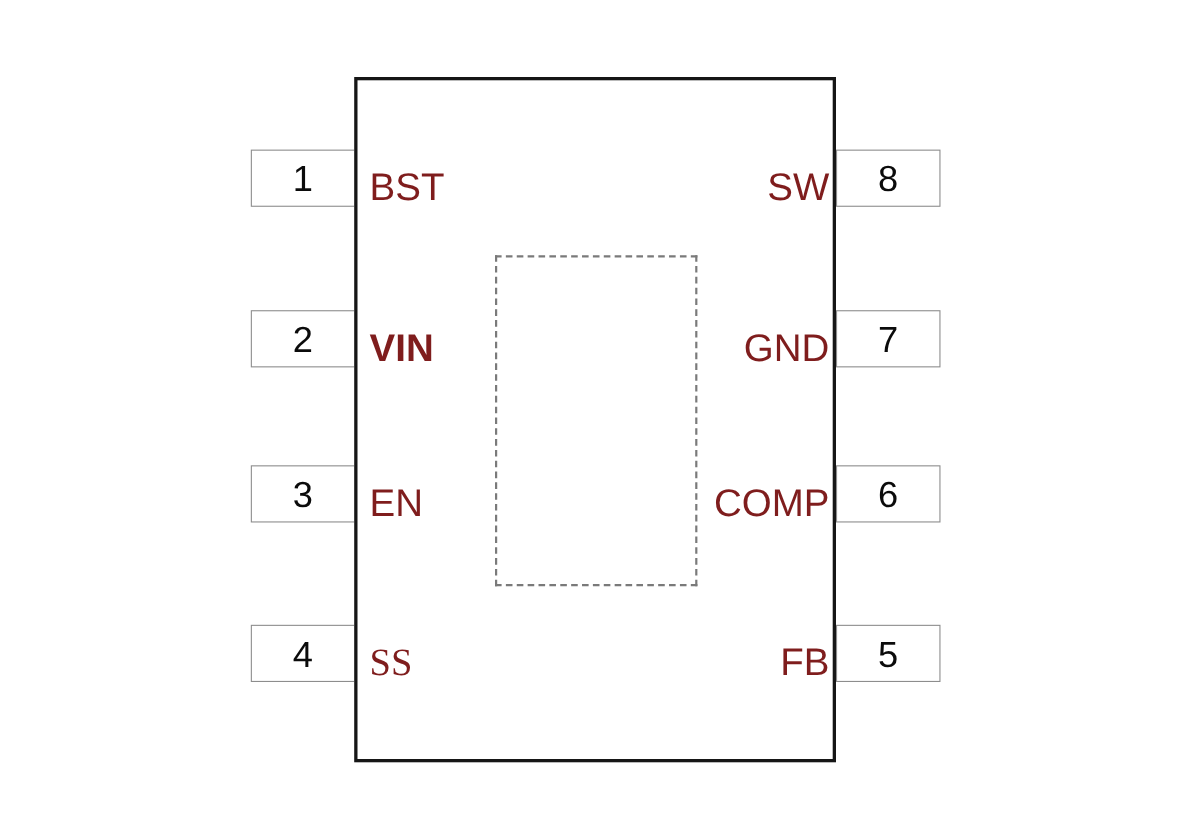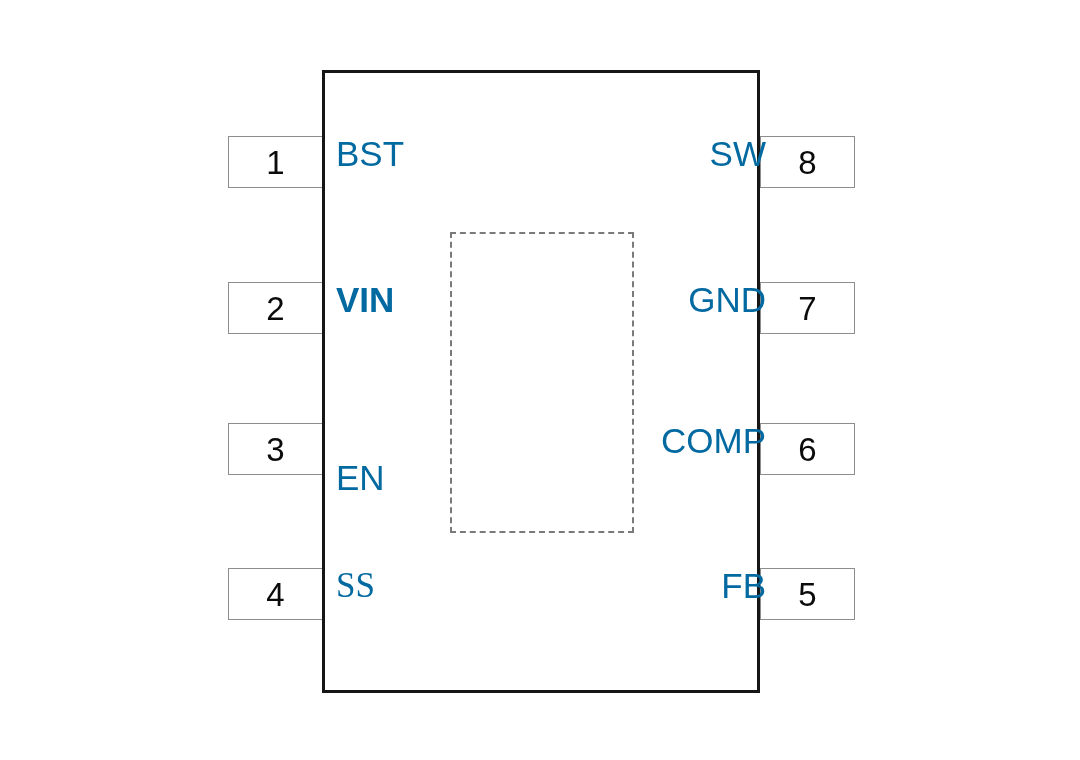--- a/index.html
+++ b/index.html
@@ -72,34 +72,34 @@
     line-height: 1;
     color: #0b0b0b;
     letter-spacing: 0.2px;
   }
 
   
   .pin-label {
     position: absolute;
     height: 52px;
     display: flex;
-    align-items: flex-start;
+    align-items: flex-end;
     z-index: 5;
     font-family: "Liberation Sans", sans-serif;
     font-size: 35px;
     line-height: 1;
-    color: #0369a1;
+    color: #7f1d1d;
     white-space: nowrap;
   }
   .pin-label.left {
     left: 336px;
     justify-content: flex-start;
   }
   .pin-label.right {
-    right: 314px;          
+    right: 326px;          
     justify-content: flex-end;
   }
 </style>
 </head>
 <body>
 
 <div id="diagram-stage">
 
   <div class="pin-box left" style="top:136px;">
     <span class="pin-number">1</span>
@@ -130,21 +130,21 @@
   <div class="ic-body"></div>
 
   <div class="thermal-pad"></div>
 
   <div class="pin-label left" style="top:136px;">
     <span>BST</span>
   </div>
   <div class="pin-label left" style="top:282px;font-weight:bold;">
     <span>VIN</span>
   </div>
-  <div class="pin-label left" style="top:423px;margin-top:37px;">
+  <div class="pin-label left" style="top:423px;">
     <span>EN</span>
   </div>
   <div class="pin-label left" style="top:568px;font-family:Liberation Serif, serif;">
     <span>SS</span>
   </div>
 
   <div class="pin-label right" style="top:136px;">
     <span>SW</span>
   </div>
   <div class="pin-label right" style="top:282px;">

